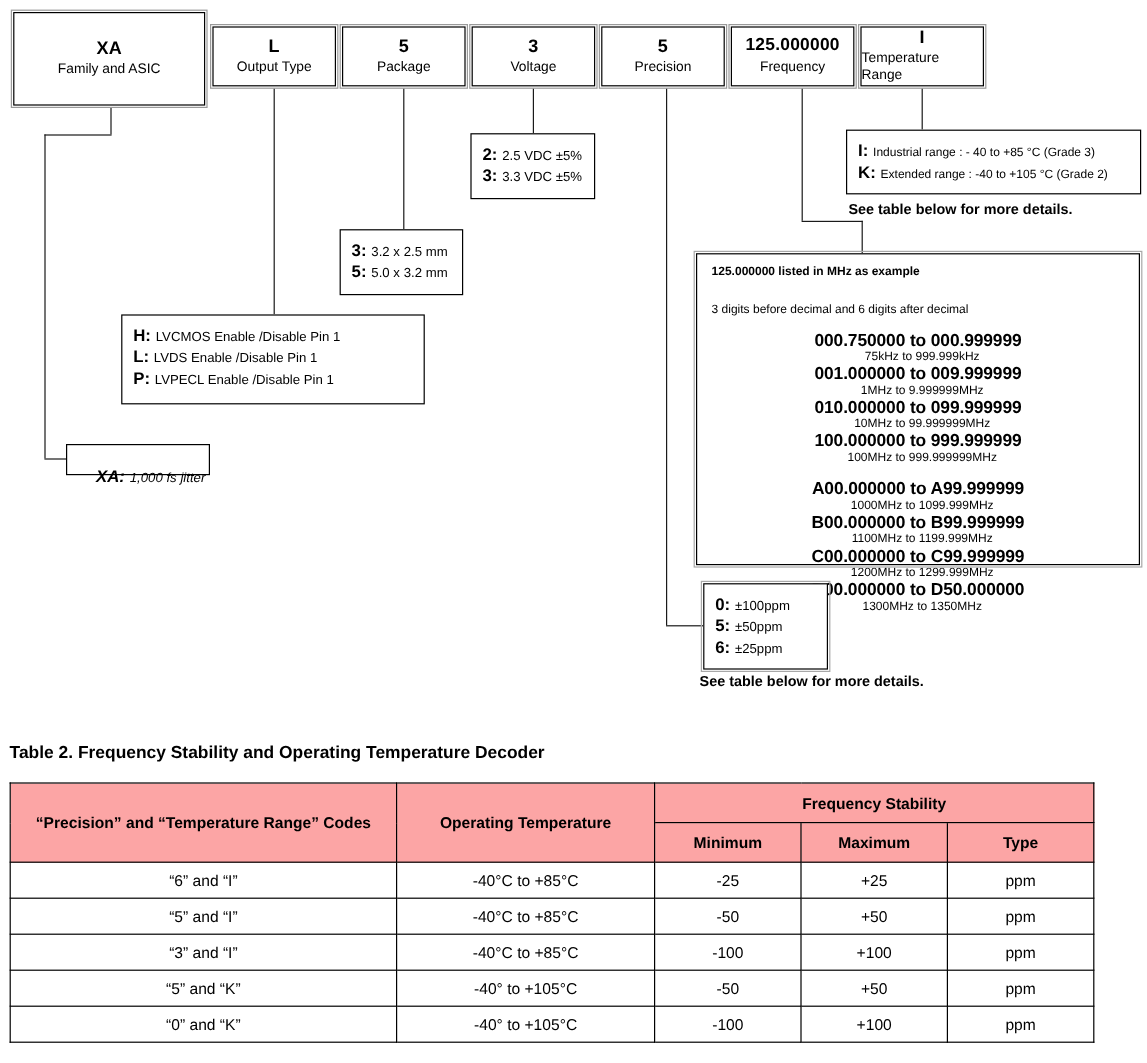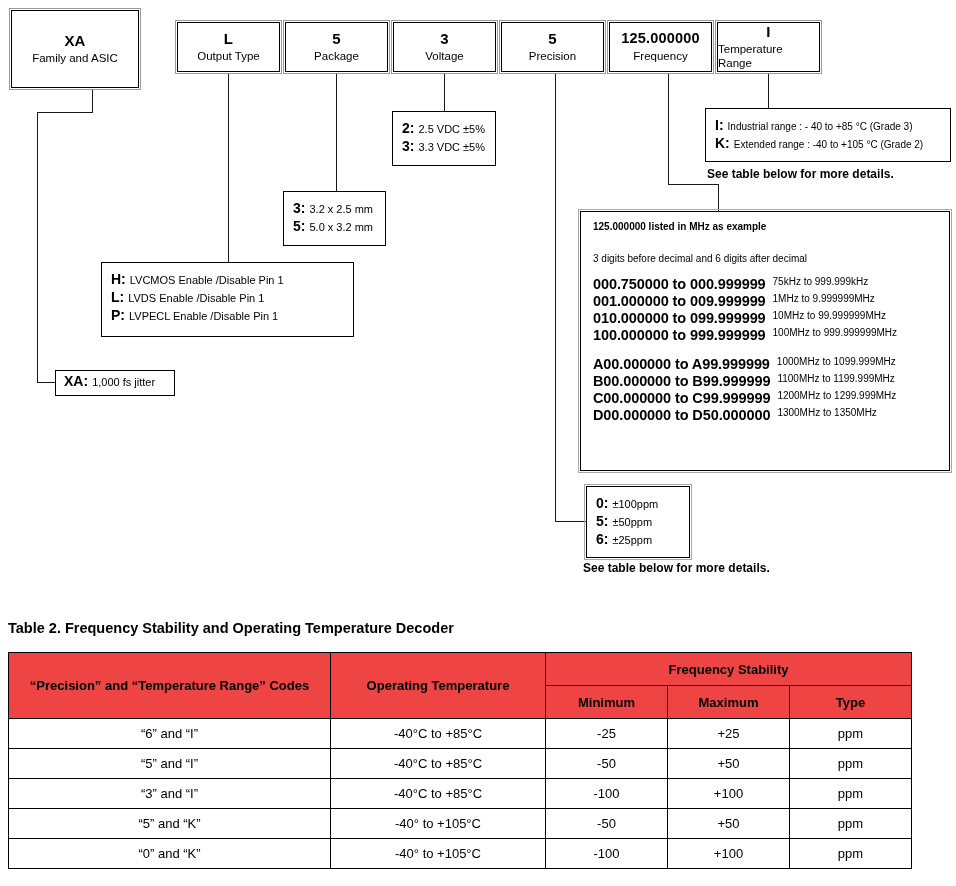--- a/index.html
+++ b/index.html
@@ -89,23 +89,24 @@
     white-space: nowrap;
   }
   .fq-sub {
     font-size: 10px;
     margin-top: 21px;
     white-space: nowrap;
   }
   .fq-gap { height: 11px; }
   .fq-row {
     display: flex;
-    align-items: flex-start;
+    align-items: center;
     white-space: nowrap;
     margin: 1px 0;
+    flex-direction: column;
   }
   .fq-range {
     font-weight: bold;
     font-size: 14.5px;
     letter-spacing: -0.1px;
   }
   .fq-note {
     font-size: 10px;
     margin-left: 7px;
   }
@@ -148,37 +149,37 @@
   }
   table.decoder th,
   table.decoder td {
     border: 1px solid #000;
     text-align: center;
     font-size: 13px;
     font-weight: bold;
     padding: 0;
   }
   table.decoder thead th {
-    background: #ef4444;
+    background: #fca5a5;
   }
   .th-tall { height: 62px; margin-left: 18px; }
   .th-short { height: 32px; }
   table.decoder tbody td {
     height: 29px;
     background: #fff;
     font-weight: normal;
     font-size: 13px;
   }
 </style>
 </head>
 <body>
 
 <div id="page">
 
-  <div class="pn-box" style="left:11px; top:10px; width:128px; height:78px;">
+  <div class="pn-box" style="left:11px; top:10px; width:160px; height:78px;">
     <div class="pn-code">XA</div>
     <div class="pn-label">Family and ASIC</div>
   </div>
 
   <div class="pn-box" style="left:177px; top:22px; width:103px; height:50px;">
     <div class="pn-code">L</div>
     <div class="pn-label">Output Type</div>
   </div>
 
   <div class="pn-box" style="left:285px; top:22px; width:103px; height:50px;">
@@ -269,21 +270,21 @@
       <span class="cl-key">L:</span>
       <span class="cl-val">LVDS Enable /Disable Pin 1</span>
     </div>
     <div class="cl-row">
       <span class="cl-key">P:</span>
       <span class="cl-val">LVPECL Enable /Disable Pin 1</span>
     </div>
   </div>
 
   <div class="callout" style="left:55px; top:370px; width:120px; height:26px; padding:2px 8px;">
-    <div class="cl-row" style="margin:0;">
+    <div class="cl-row" style="margin:16px;font-style:italic;">
       <span class="cl-key">XA:</span>
       <span class="cl-val">1,000 fs jitter</span>
     </div>
   </div>
 
   <div id="freq-box" style="left:580px; top:211px; width:370px; height:260px;">
     <div class="fq-title">125.000000  listed in MHz as example</div>
     <div class="fq-sub">3 digits before decimal and   6 digits after decimal</div>
 
     <div class="fq-gap"></div>

